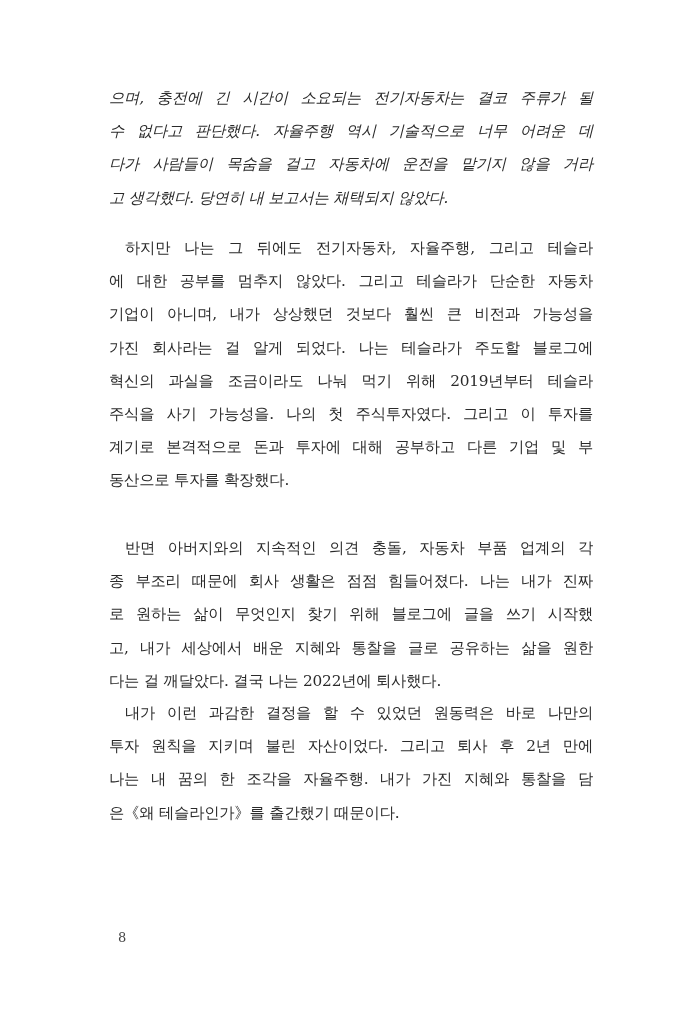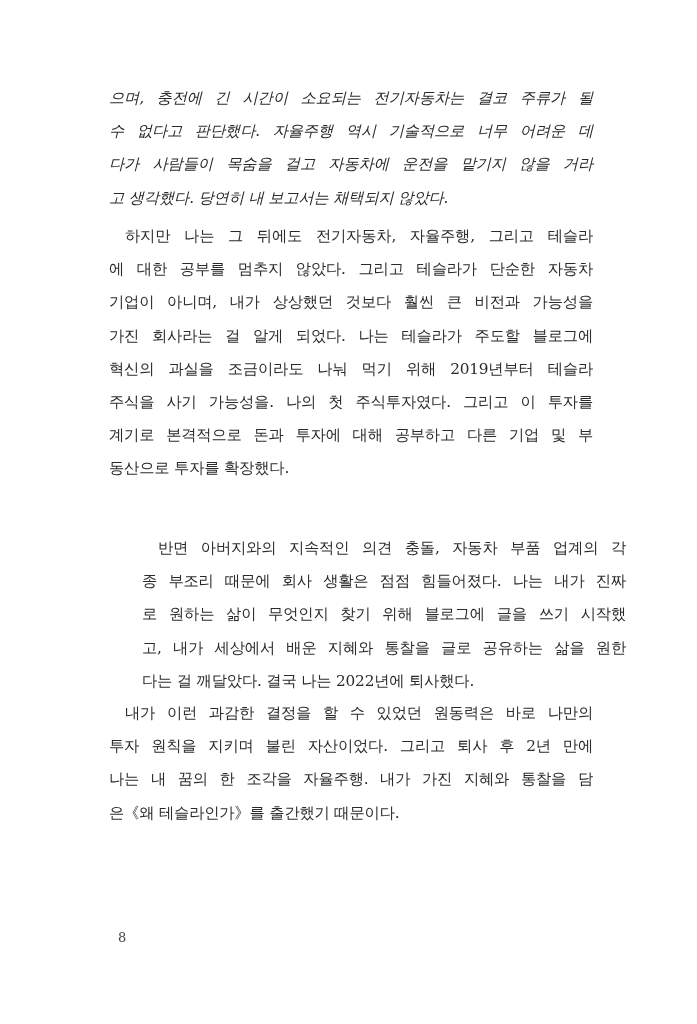--- a/index.html
+++ b/index.html
@@ -5,22 +5,22 @@
   html, body { margin: 0; padding: 0; background: #ffffff; }
   body { width: 697px; height: 1024px; position: relative; overflow: hidden;
          font-family: "DejaVu Serif", "Liberation Serif", serif; color: #2a2a2a; }
   .page { position: absolute; left: 0; top: 0; width: 697px; height: 1024px; background: #fff; }
   .text-block { position: absolute; left: 109px; width: 484px; }
   .line { height: 33.2px; line-height: 33.2px; font-size: 15.3px; white-space: nowrap;
           text-align: justify; text-align-last: justify; letter-spacing: -0.2px; }
   .line.last { text-align-last: left; }
   .line.indent { padding-left: 16px; }
   .p1 { top: 82px; font-style: italic; }
-  .p2 { top: 220px; }
-  .p3 { top: 532px; margin-left: 33px; }
+  .p2 { top: 232px; }
+  .p3 { top: 532px; }
   .p4 { top: 697px; }
   .page-number { position: absolute; left: 118px; top: 930px; font-size: 13px; color: #444; }
 </style>
 </head>
 <body>
 
 <div class="page">
 
   <div class="text-block p1">
     <div class="line">으며, 충전에 긴 시간이 소요되는 전기자동차는 결코 주류가 될</div>

